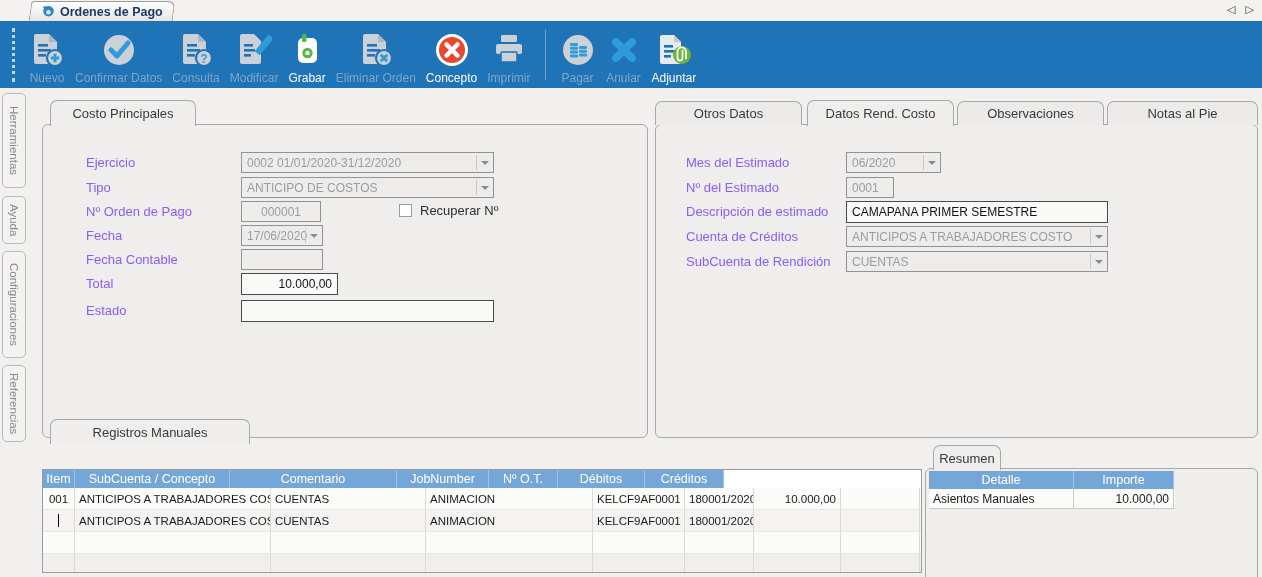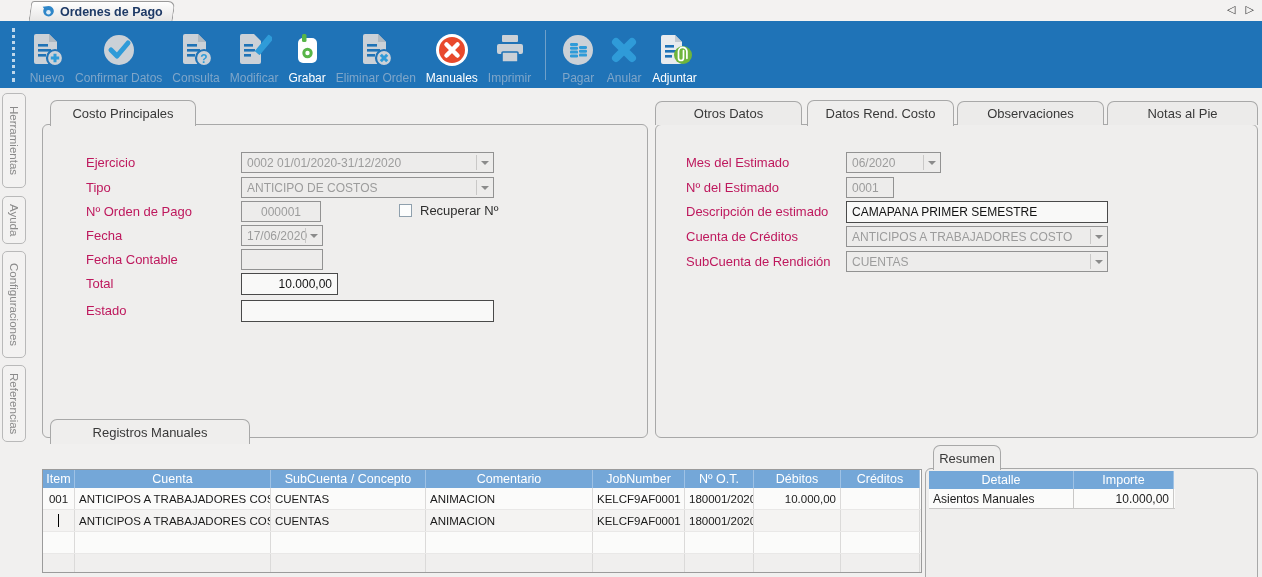--- a/index.html
+++ b/index.html
@@ -29,21 +29,21 @@
             color:#8A8A8A;font-size:11.5px;writing-mode:vertical-rl;display:flex;align-items:center;justify-content:center;
             box-sizing:border-box;cursor:pointer;}
 
   
   .gbox{position:absolute;background:#EFEEED;border:1px solid #A8A8A8;border-radius:6px;box-sizing:border-box;}
   .gtab{position:absolute;background:#EFEEED;border:1px solid #A8A8A8;border-bottom:none;border-radius:7px 7px 0 0;
         display:flex;align-items:center;justify-content:center;font-size:13px;color:#393939;z-index:3;box-sizing:border-box;cursor:pointer;}
   .gtab.inactive{background:#ECEBEA;z-index:1;height:24px !important;}
 
   
-  .flabel{position:absolute;font-size:13px;color:#be185d;white-space:nowrap;}
+  .flabel{position:absolute;font-size:13px;color:#8b5cf6;white-space:nowrap;}
   .ctl{position:absolute;box-sizing:border-box;height:21px;font-size:12px;display:flex;align-items:center;white-space:nowrap;overflow:hidden;}
   .combo{background:#EDECEB;border:1px solid #929292;color:#9C9C9C;padding:0 20px 0 5px;}
   .combo::before{content:"";position:absolute;right:16px;top:2px;bottom:2px;width:1px;background:#C9C8C7;}
   .combo::after{content:"";position:absolute;right:4px;top:8px;border:4px solid transparent;border-top-color:#8B8B8B;}
   .inp{background:#EDECEB;border:1px solid #929292;color:#9C9C9C;padding:0 5px;}
   .inp.strong{background:#F9F9F8;border:1px solid #4A4A4A;color:#121212;}
   .t-center{justify-content:center;}
   .t-right{justify-content:flex-end;}
   .chk{position:absolute;display:flex;align-items:center;gap:8px;font-size:13px;color:#2E2E2E;cursor:pointer;}
   .chk .box{width:13px;height:13px;background:#FCFDFD;border:1px solid #8FA0AD;box-sizing:border-box;}
@@ -169,21 +169,21 @@
     </div>
 
     <div class="tbtn">
       <div class="ico">
         <svg width="36" height="38" viewBox="0 0 36 38">
           <circle cx="18" cy="19" r="16" fill="#FFFFFF"></circle>
           <circle cx="18" cy="19" r="13" fill="#E8492C"></circle>
           <path d="M12.5 13.5l11 11m0-11l-11 11" stroke="#FFFFFF" stroke-width="4.5" stroke-linecap="round"></path>
         </svg>
       </div>
-      <div class="lbl">Manuales</div>
+      <div class="lbl">Concepto</div>
     </div>
 
     <div class="tbtn off">
       <div class="ico">
         <svg width="36" height="38" viewBox="0 0 36 38">
           <rect x="10" y="4" width="16" height="7" rx="1" fill="#CBD1D7"></rect>
           <rect x="5" y="13" width="26" height="10" rx="2" fill="#CBD1D7"></rect>
           <rect x="10" y="21" width="16" height="10" rx="1" fill="#CBD1D7" stroke="#1F73B7" stroke-width="1.6"></rect>
         </svg>
       </div>
@@ -331,21 +331,20 @@
       <span>CUENTAS</span>
     </div>
   </div>
 
   <div class="gtab" style="left:50px;top:419px;width:200px;height:25px;">
     <span>Registros Manuales</span>
   </div>
   <div class="grid" style="left:42px;top:469px;width:878px;height:102px;border:1px solid #9B9B9B;">
     <div class="ghead">
       <div class="gh w0">Item</div>
-      <div class="gh w1">Cuenta</div>
       <div class="gh w2">SubCuenta / Concepto</div>
       <div class="gh w3">Comentario</div>
       <div class="gh w4">JobNumber</div>
       <div class="gh w5">Nº O.T.</div>
       <div class="gh w6">Débitos</div>
       <div class="gh w7">Créditos</div>
     </div>
     <div class="grow bgA">
       <div class="gc w0 t-center">001</div>
       <div class="gc w1">ANTICIPOS A TRABAJADORES COSTO</div>

